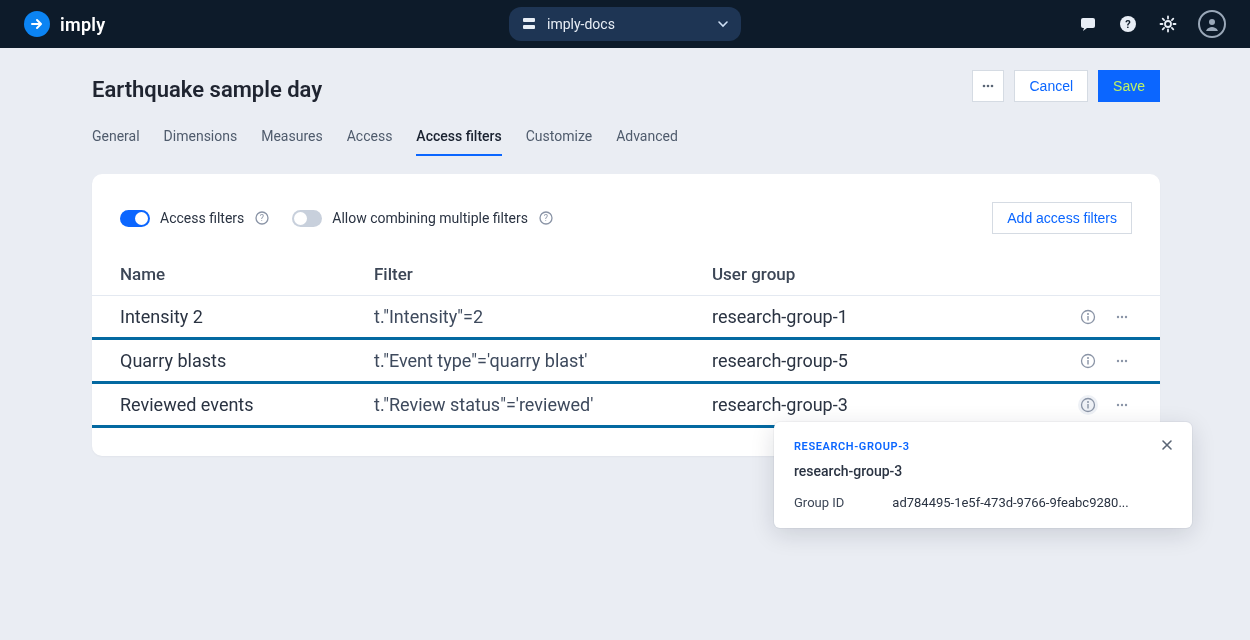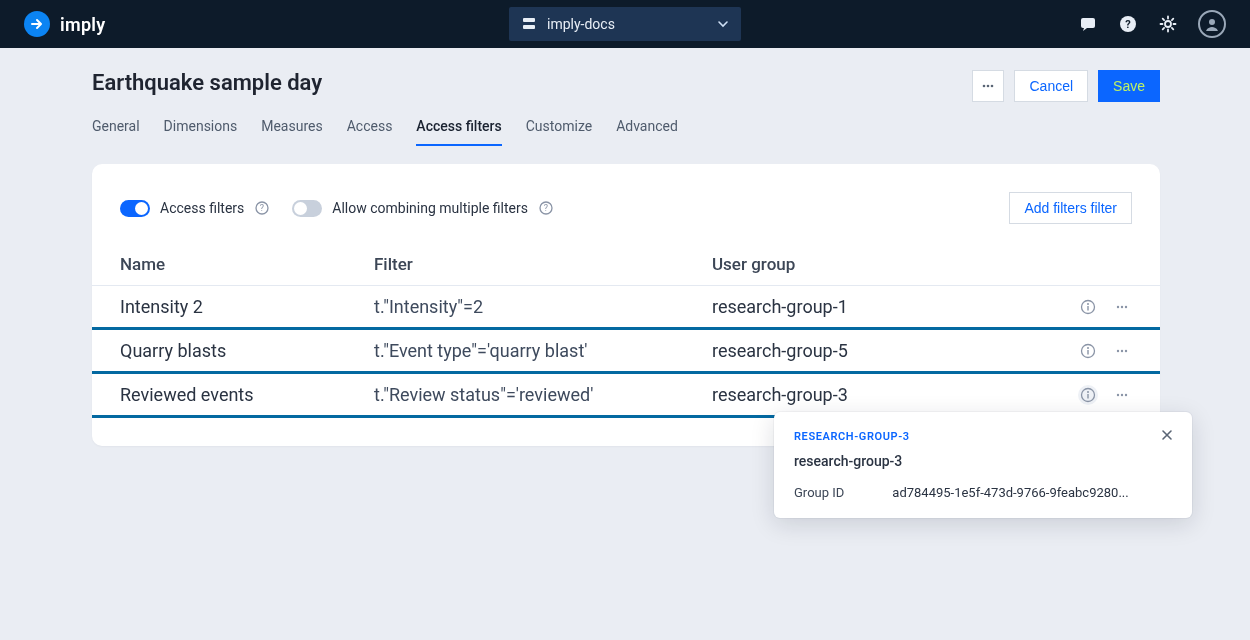--- a/index.html
+++ b/index.html
@@ -23,43 +23,43 @@
     .logo-circle {
       width: 26px; height: 26px; border-radius: 50%;
       background: #0b84f3; display: flex; align-items: center; justify-content: center;
     }
     .logo-text { color: #fff; font-size: 18px; font-weight: 600; letter-spacing: 0.3px; }
     .project-select {
       position: absolute;
       left: 50%; transform: translateX(-50%);
       background: #1e3554;
       height: 34px; width: 232px;
-      border-radius: 2px;
+      border-radius: 12px;
       display: flex; align-items: center; padding: 0 12px;
       color: #e8eef6; font-size: 14px;
       gap: 10px;
     }
     .project-select .spacer { flex: 1; }
     .topbar-actions {
       margin-left: auto; display: flex; align-items: center; gap: 20px; color: #e8eef6;
     }
     .topbar-icon { width: 20px; height: 20px; display: flex; align-items: center; justify-content: center; cursor: pointer; }
     .avatar-circle { width: 28px; height: 28px; border-radius: 50%; border: 2px solid #9aa8b8; display:flex; align-items:center; justify-content:center; }
 
     .page { padding: 22px 90px 0 92px; }
-    .page-header { display: flex; align-items: flex-start; margin-bottom: 10px; }
+    .page-header { display: flex; align-items: flex-end; margin-bottom: 10px; }
     .page-title { font-size: 22px; font-weight: 600; color: #1f2430; }
     .page-actions { margin-left: auto; display: flex; gap: 10px; }
     .btn { height: 32px; padding: 0 14px; border-radius: 0; font-size: 14px; display: inline-flex; align-items: center; justify-content: center; border: 1px solid #d5dbe3; background: #fff; cursor: pointer; font-weight: 500; }
     .btn-icon { width: 32px; padding: 0; color: #5a6575; }
     .btn-link { color: #0b66ff; }
     .btn-primary { background: #0b66ff; border-color: #0b66ff; color: #bef264; }
     .btn-outline-primary { color: #0b66ff; border-color: #d5dbe3; }
 
-    .tabs { display: flex; gap: 24px; margin-top: 10px; font-size: 14px; color: #4f5b6c; }
+    .tabs { display: flex; gap: 24px; margin-top: 20px; font-size: 14px; color: #4f5b6c; }
     .tab { padding: 6px 0 10px; cursor: pointer; }
     .tab.active { color: #1a2230; border-bottom: 2px solid #0b66ff; font-weight: 500; }
 
     .card {
       background: #fff; border-radius: 10px; margin-top: 18px; padding: 28px 0 28px;
       box-shadow: 0 1px 2px rgba(20,30,50,0.04);
       position: relative;
     }
     .card-top { display: flex; align-items: center; padding: 0 28px 18px; gap: 22px; }
     .toggle-group { display: flex; align-items: center; gap: 10px; font-size: 14px; color: #2a3342; }
@@ -206,21 +206,21 @@
           </div>
         <span>Allow combining multiple filters</span>
         <span class="help-icon">
           <svg width="14" height="14" viewBox="0 0 14 14">
               <circle cx="7" cy="7" r="6" fill="none" stroke="#8a94a6" stroke-width="1.3"></circle>
               <text x="7" y="10" text-anchor="middle" font-size="9" fill="#8a94a6">?</text>
             </svg>
         </span>
       </div>
       <div class="spacer"></div>
-      <button class="btn btn-outline-primary">Add filters filter</button>
+      <button class="btn btn-outline-primary">Add access filters</button>
     </div>
 
     <div class="table">
       <div class="thead">
         <div>Name</div>
         <div>Filter</div>
         <div>User group</div>
         <div></div>
       </div>
 

